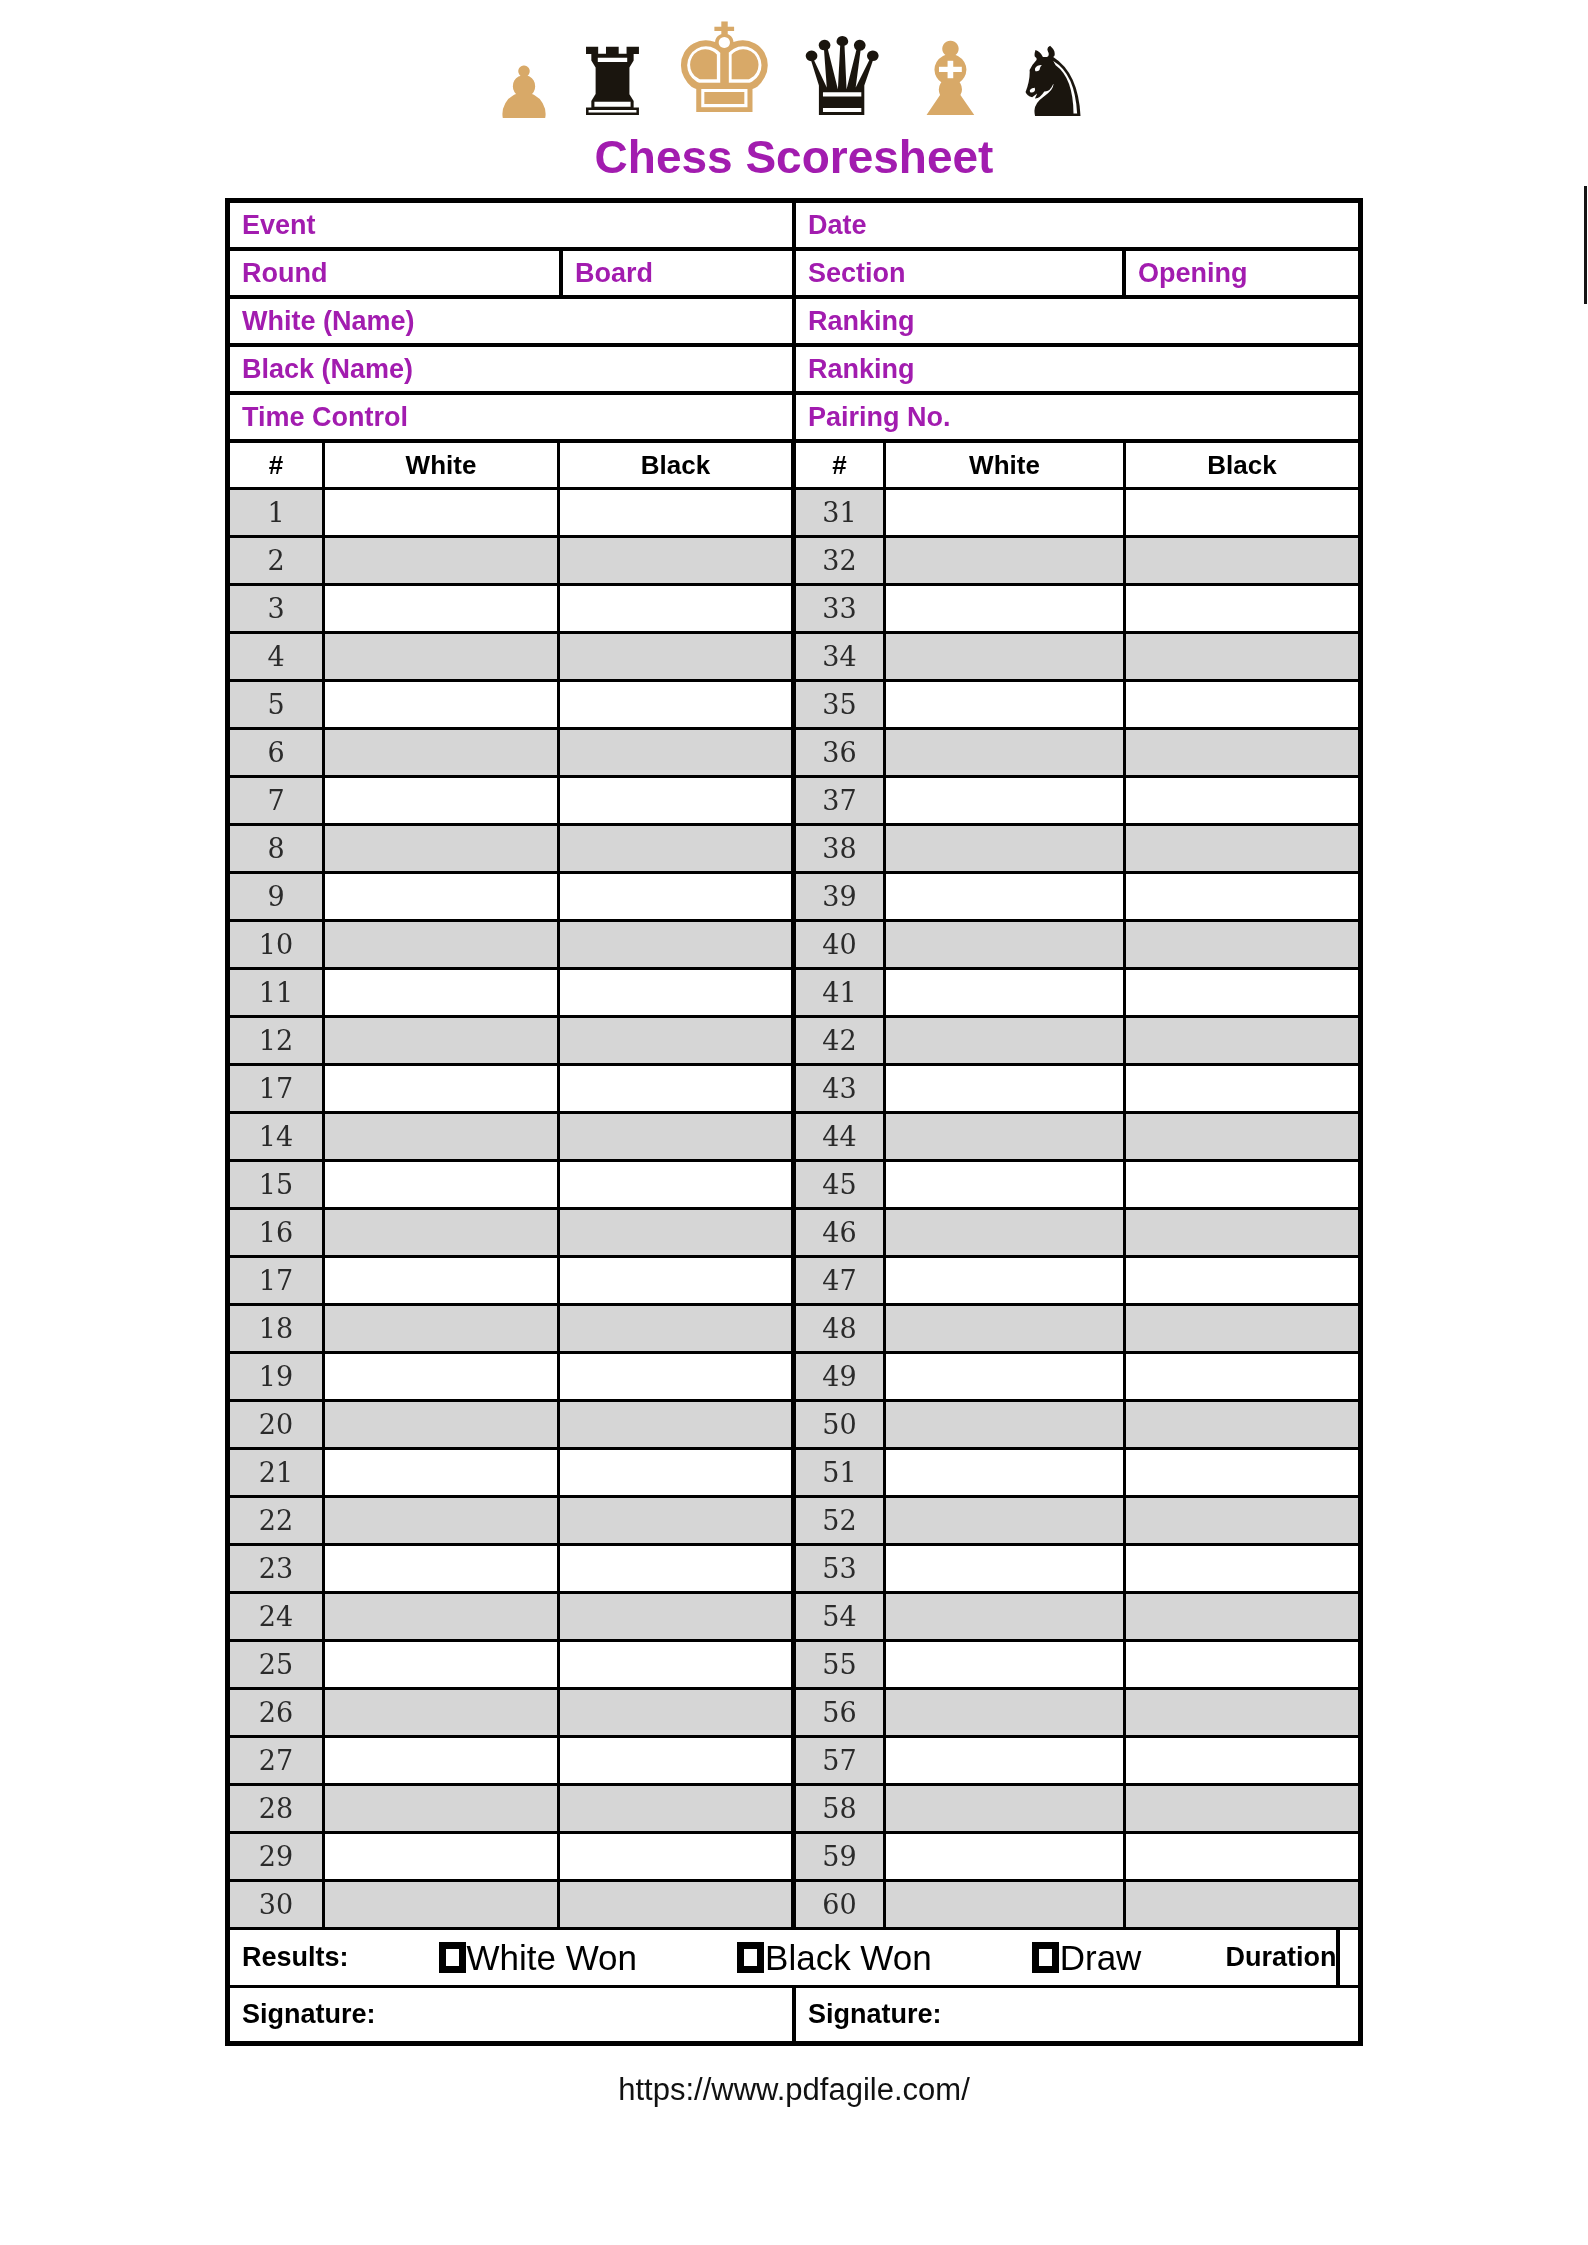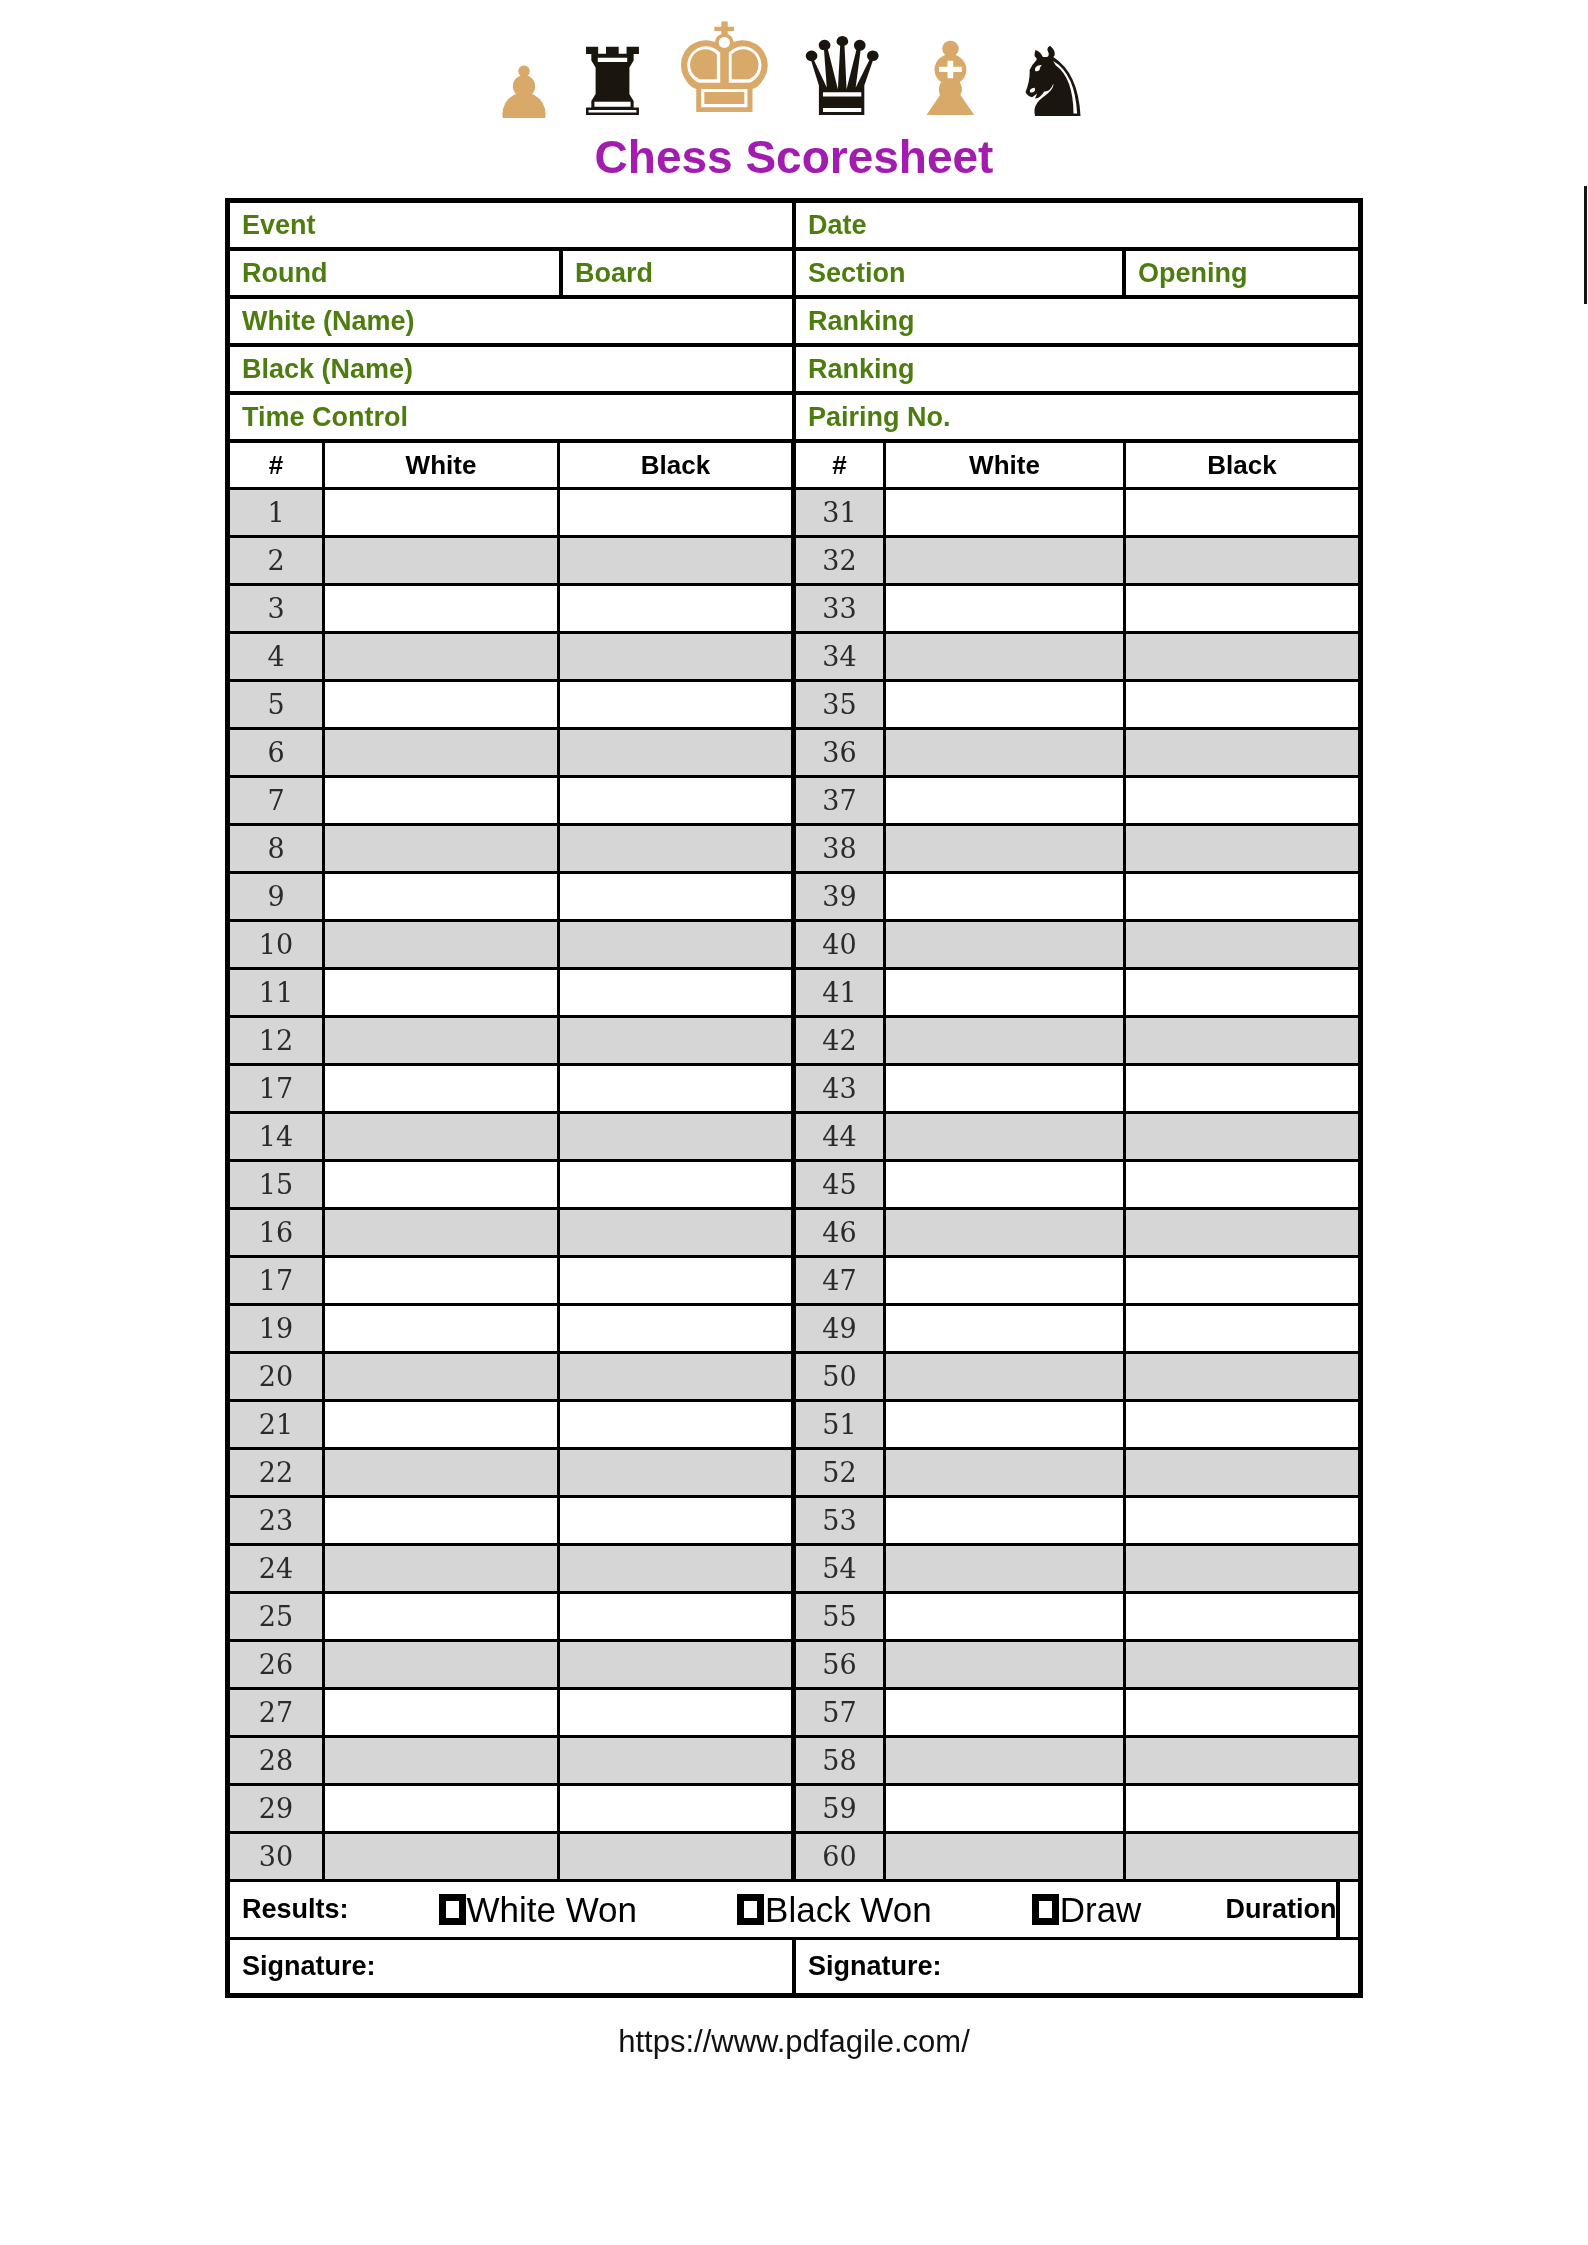--- a/index.html
+++ b/index.html
@@ -40,21 +40,21 @@
     border:5px solid #000;
     background:#fff;
   }
   .irow { display:grid; height:48px; border-bottom:4px solid #000; }
   .irow:last-of-type { }
   .irow-2col { grid-template-columns:566px 1fr; }
   .irow-4col { grid-template-columns:333px 233px 330px 1fr; }
   .icell {
     display:flex; align-items:center;
     padding-left:12px;
-    font-size:27px; font-weight:bold; color:#4d7c0f;
+    font-size:27px; font-weight:bold; color:#a21caf;
     overflow:hidden; white-space:nowrap;
   }
   .br3 { border-right:3px solid #000; }
   .br4 { border-right:4px solid #000; }
   .br5 { border-right:5px solid #000; }
   
   .mrow { display:grid; grid-template-columns:95px 235px 236px 90px 240px 1fr; }
   .mhead { height:47px; border-bottom:3px solid #000; }
   .mhead .mcell { font-weight:bold; font-size:26px; background:#fff; color:#000;
                   font-family:"Liberation Sans", sans-serif; }
@@ -281,20 +281,28 @@
           <div class="mcell br3 movecell-gray-row"></div>
           <div class="mcell movecell-gray-row"></div>
         </div>
         <div class="mrow mbody">
           <div class="mcell numcell br3">17</div>
           <div class="mcell br3 movecell-white-row"></div>
           <div class="mcell br5 movecell-white-row"></div>
           <div class="mcell numcell br3">47</div>
           <div class="mcell br3 movecell-white-row"></div>
           <div class="mcell movecell-white-row"></div>
+        </div>
+        <div class="mrow mbody">
+          <div class="mcell numcell br3">18</div>
+          <div class="mcell br3 movecell-gray-row"></div>
+          <div class="mcell br5 movecell-gray-row"></div>
+          <div class="mcell numcell br3">48</div>
+          <div class="mcell br3 movecell-gray-row"></div>
+          <div class="mcell movecell-gray-row"></div>
         </div>
         <div class="mrow mbody">
           <div class="mcell numcell br3">19</div>
           <div class="mcell br3 movecell-white-row"></div>
           <div class="mcell br5 movecell-white-row"></div>
           <div class="mcell numcell br3">49</div>
           <div class="mcell br3 movecell-white-row"></div>
           <div class="mcell movecell-white-row"></div>
         </div>
         <div class="mrow mbody">

